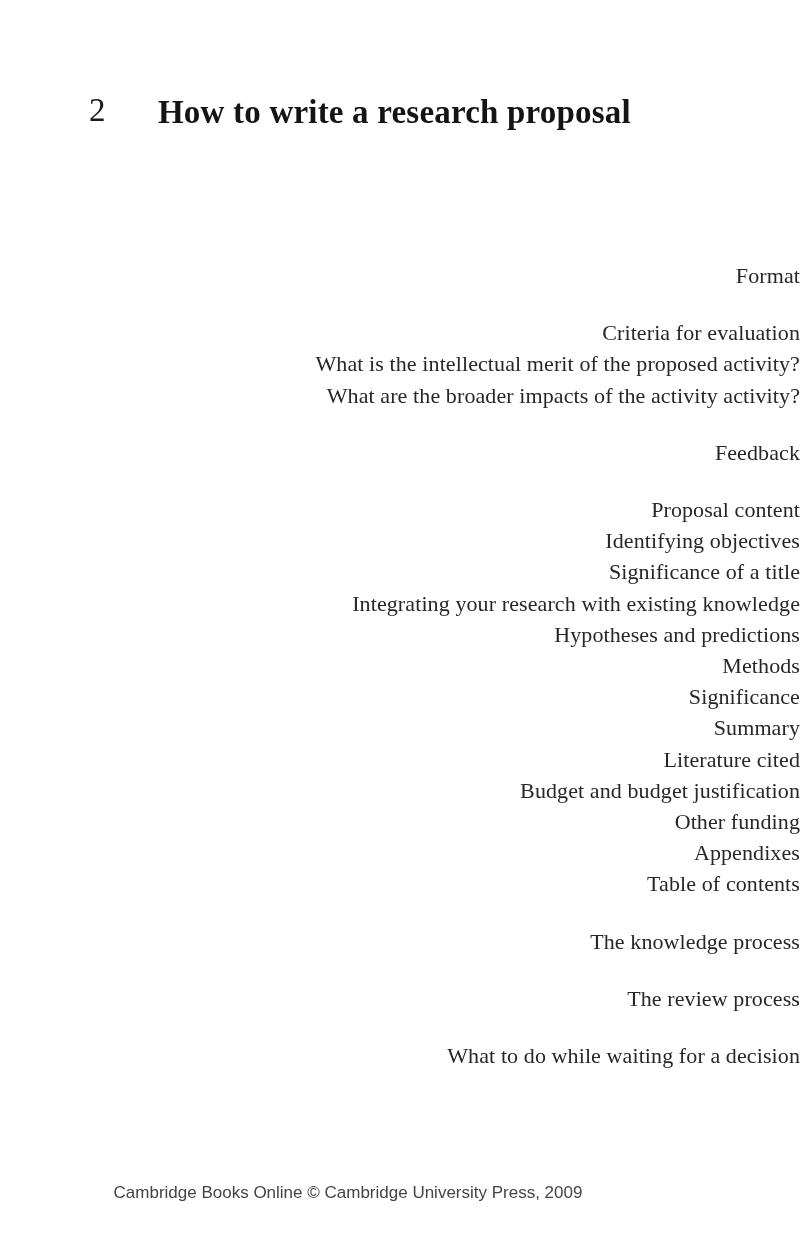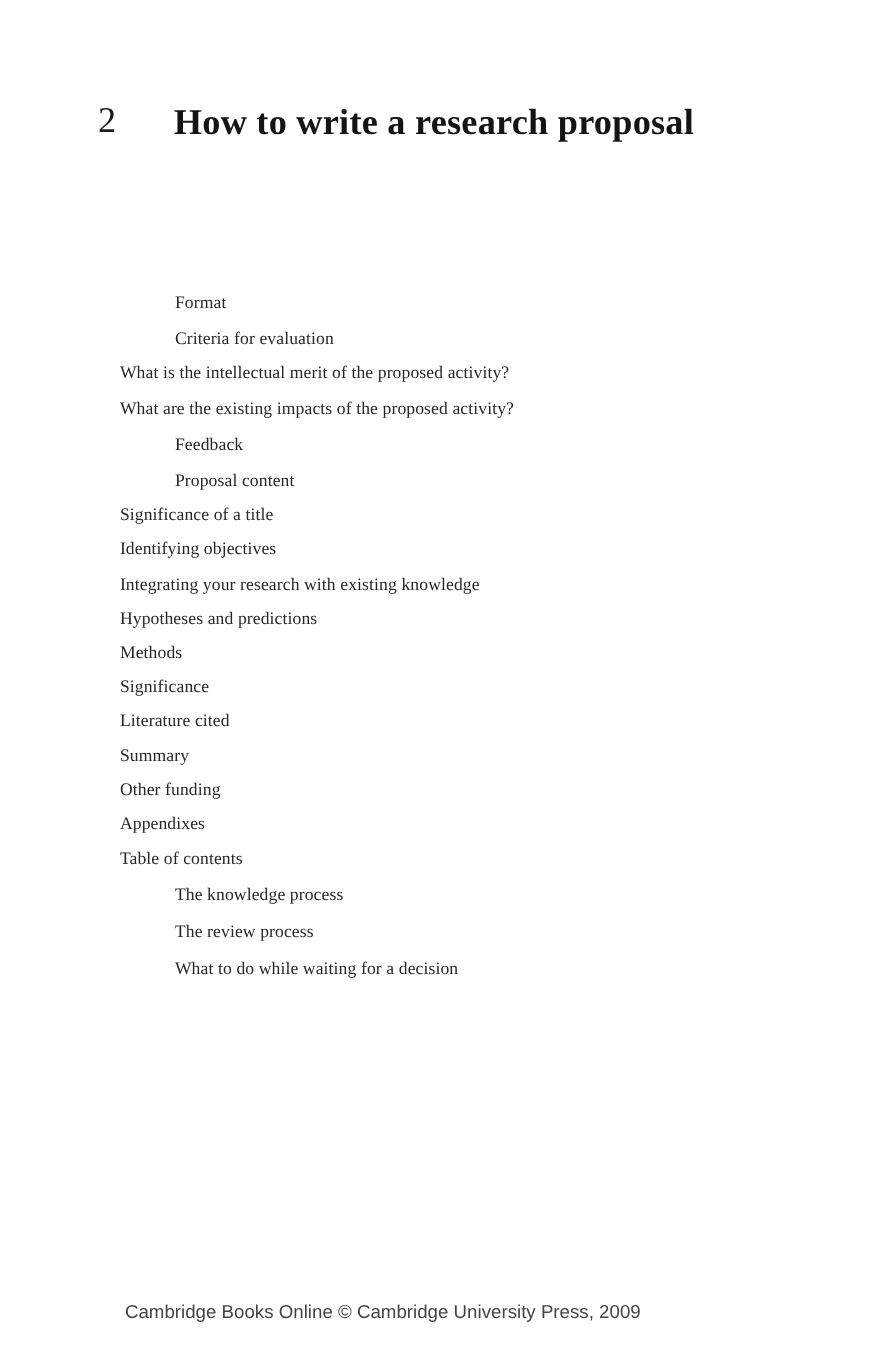--- a/index.html
+++ b/index.html
@@ -36,27 +36,28 @@
     color: #141414;
   }
   .outline {
     position: absolute;
     left: 0;
     top: 260px;
     right: 0;
     color: #272727;
   }
   .o-block + .o-block {
-    margin-top: 2px;
+    margin-top: 26px;
   }
   .o-head, .o-item {
-    font-size: 16px;
+    font-size: 22px;
     line-height: 31.2px;
     letter-spacing: 0.1px;
     white-space: nowrap;
+    text-align: right;
   }
   .o-head { padding-left: 159px; }
   .o-item { padding-left: 109px; }
   .footer {
     position: absolute;
     left: 0;
     top: 1183px;
     width: 696px;
     text-align: center;
     font-family: "Liberation Sans", sans-serif;
@@ -76,37 +77,38 @@
 
   <div class="outline">
 
     <div class="o-block">
       <div class="o-head">Format</div>
     </div>
 
     <div class="o-block">
       <div class="o-head">Criteria for evaluation</div>
       <div class="o-item">What is the intellectual merit of the proposed activity?</div>
-      <div class="o-item">What are the existing impacts of the proposed activity?</div>
+      <div class="o-item">What are the broader impacts of the activity activity?</div>
     </div>
 
     <div class="o-block">
       <div class="o-head">Feedback</div>
     </div>
 
     <div class="o-block">
       <div class="o-head">Proposal content</div>
+      <div class="o-item">Identifying objectives</div>
       <div class="o-item">Significance of a title</div>
-      <div class="o-item">Identifying objectives</div>
       <div class="o-item">Integrating your research with existing knowledge</div>
       <div class="o-item">Hypotheses and predictions</div>
       <div class="o-item">Methods</div>
       <div class="o-item">Significance</div>
+      <div class="o-item">Summary</div>
       <div class="o-item">Literature cited</div>
-      <div class="o-item">Summary</div>
+      <div class="o-item">Budget and budget justification</div>
       <div class="o-item">Other funding</div>
       <div class="o-item">Appendixes</div>
       <div class="o-item">Table of contents</div>
     </div>
 
     <div class="o-block">
       <div class="o-head">The knowledge process</div>
     </div>
 
     <div class="o-block">

